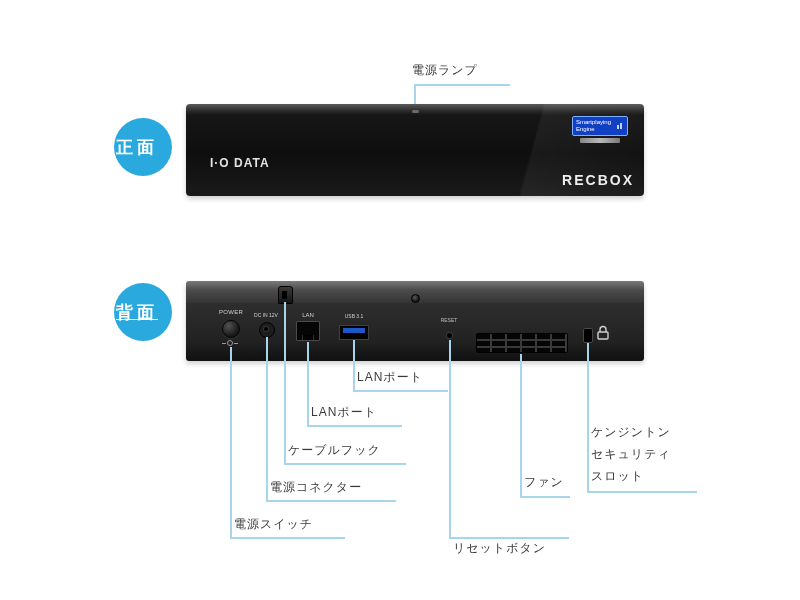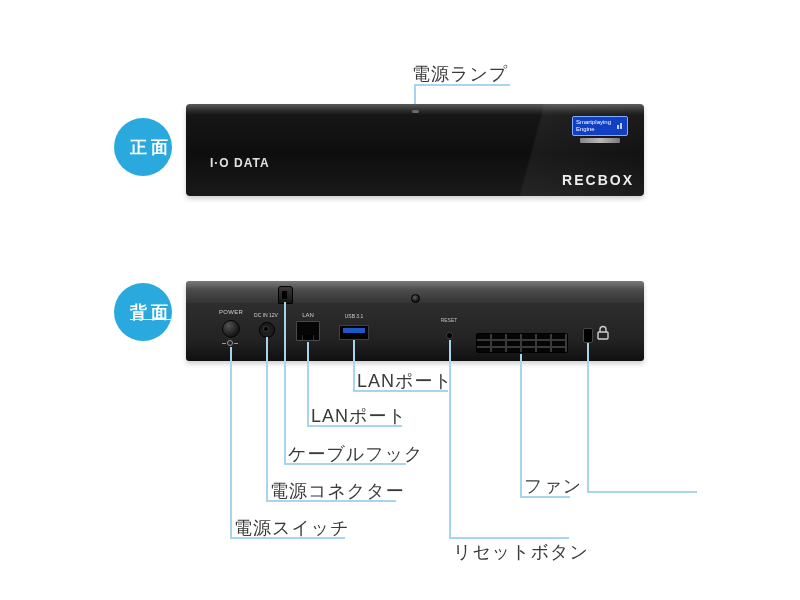--- a/index.html
+++ b/index.html
@@ -8,28 +8,28 @@
     --text:#3a3a3a;
   }
   html,body{margin:0;padding:0;background:#fff;}
   .stage{
     position:relative;width:800px;height:600px;background:#fff;overflow:hidden;
     font-family:"Liberation Sans",sans-serif;color:var(--text);
   }
   
   .badge{
     position:absolute;width:58px;height:58px;border-radius:50%;
-    background:var(--accent);color:#fff;display:flex;align-items:center;justify-content:flex-end;
+    background:var(--accent);color:#fff;display:flex;align-items:center;justify-content:flex-start;
     font-size:17px;font-weight:bold;letter-spacing:4px;padding-left:2px;box-sizing:border-box;
   }
   .b-front{left:114px;top:118px;}
   .b-back{left:114px;top:283px;text-decoration:underline;}
 
   
-  .lbl{position:absolute;font-size:18px;letter-spacing:1px;white-space:nowrap;color:var(--text);}
+  .lbl{position:absolute;font-size:12px;letter-spacing:1px;white-space:nowrap;color:var(--text);}
   .ul{position:absolute;height:2px;background:var(--line);}
   .vl{position:absolute;width:2px;background:var(--line);}
 
   #lbl-powerlamp{left:412px;top:62px;}
   #ul-powerlamp{left:414px;top:84px;width:96px;}
   #vl-powerlamp{left:414px;top:84px;height:21px;}
 
   #lbl-usb{left:357px;top:369px;}
   #ul-usb{left:353px;top:390px;width:95px;}
   #vl-usb{left:353px;top:340px;height:50px;}
@@ -222,16 +222,21 @@
   <div class="vl" id="vl-pwsw"></div>
 
   <div class="lbl" id="lbl-reset">リセットボタン</div>
   <div class="ul" id="ul-reset"></div>
   <div class="vl" id="vl-reset"></div>
 
   <div class="lbl" id="lbl-fan">ファン</div>
   <div class="ul" id="ul-fan"></div>
   <div class="vl" id="vl-fan"></div>
 
+  <div class="lbl" id="lbl-ken">
+    <div>ケンジントン</div>
+    <div>セキュリティ</div>
+    <div>スロット</div>
+  </div>
   <div class="ul" id="ul-ken"></div>
   <div class="vl" id="vl-ken"></div>
 
 </div>
 
 </body></html>

